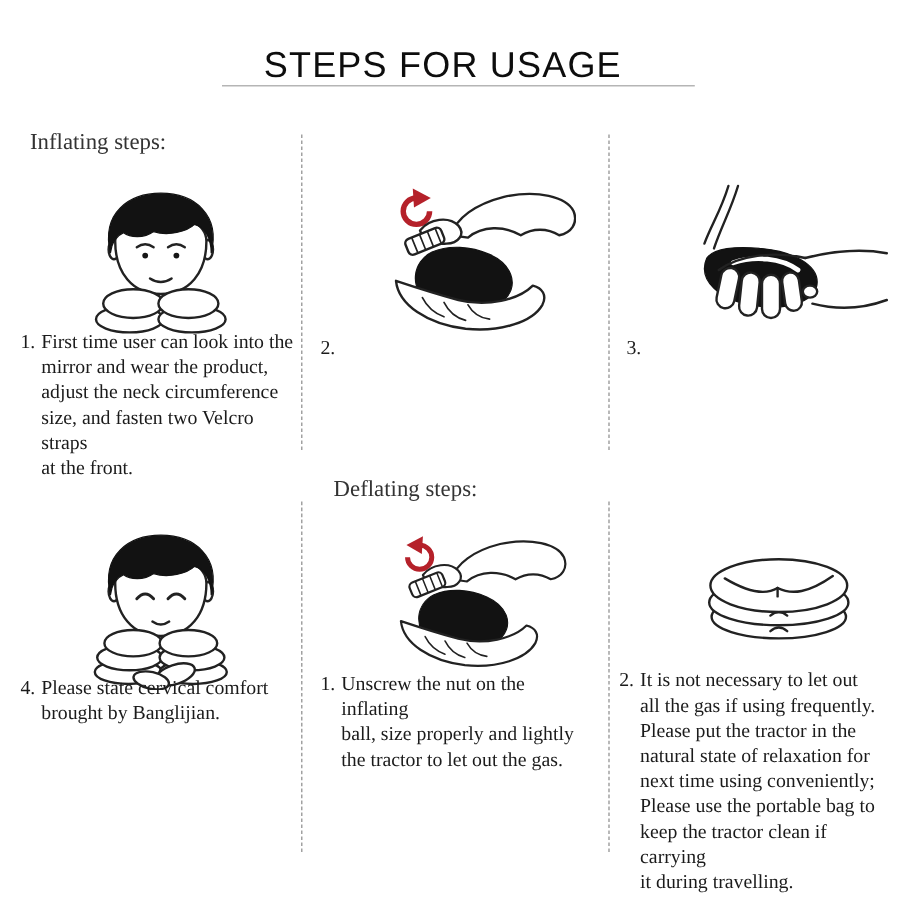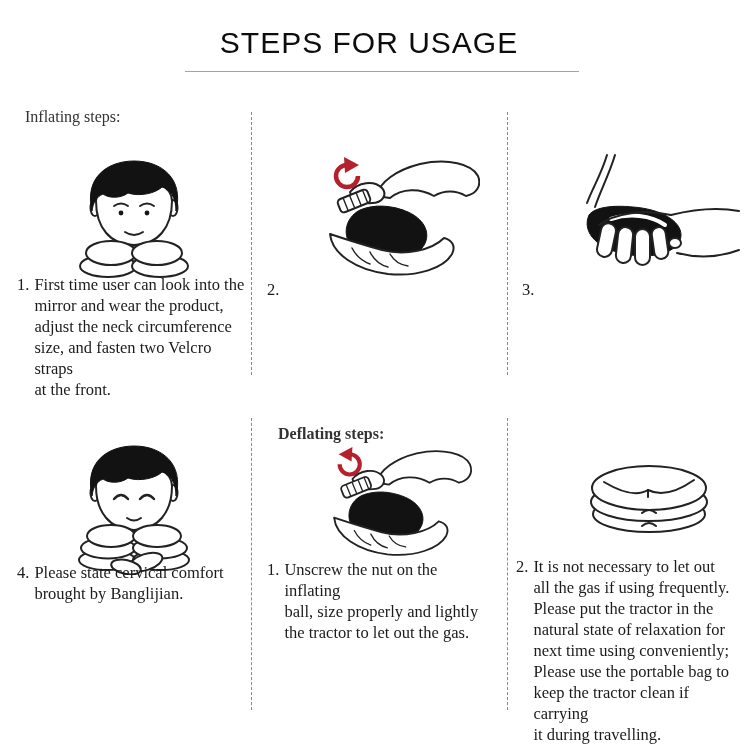--- a/index.html
+++ b/index.html
@@ -1,23 +1,23 @@
 <!DOCTYPE html>
 <html><head>
 <meta charset="utf-8">
 <style>
   html,body{margin:0;padding:0;background:#fff;}
   #canvas{position:relative;width:750px;height:750px;background:#ffffff;overflow:hidden;
           font-family:"Liberation Serif", serif;color:#1b1b1b;}
-  .title{position:absolute;top:26px;left:0;width:738px;text-align:center;
+  .title{position:absolute;top:38px;left:0;width:738px;text-align:center;
          font-family:"Liberation Sans", sans-serif;font-size:30px;font-weight:500;
          letter-spacing:1px;color:#0d0d0d;}
   .title-rule{position:absolute;left:185px;top:71px;width:394px;height:1px;background:#a3a3a3;}
   .vdiv{position:absolute;width:0;border-left:1px dashed #8a8a8a;}
-  .sec-label{position:absolute;font-size:16px;color:#333;}
+  .sec-label{position:absolute;font-size:19px;color:#333;}
   .step{position:absolute;display:flex;font-size:16.5px;line-height:21px;color:#1b1b1b;}
   .step .num{flex:0 0 auto;margin-right:5px;}
   .step .txt{white-space:pre-line;}
   .illo{position:absolute;}
   svg{display:block;}
   .ln{fill:none;stroke:#222;stroke-width:2;stroke-linecap:round;stroke-linejoin:round;}
   .wh{fill:#ffffff;stroke:#222;stroke-width:2;stroke-linejoin:round;}
   .blk{fill:#121212;stroke:#121212;stroke-width:1;}
   .thin{fill:none;stroke:#222;stroke-width:1.4;stroke-linecap:round;}
 </style>
@@ -28,21 +28,21 @@
 
   <div class="title">STEPS FOR USAGE</div>
   <div class="title-rule"></div>
 
   <div class="vdiv" style="left:251px;top:112px;height:263px;"></div>
   <div class="vdiv" style="left:507px;top:112px;height:263px;"></div>
   <div class="vdiv" style="left:251px;top:418px;height:292px;"></div>
   <div class="vdiv" style="left:507px;top:418px;height:292px;"></div>
 
   <div class="sec-label" style="left:25px;top:108px;">Inflating steps:</div>
-  <div class="sec-label" style="left:278px;top:425px;font-weight:bold;">Deflating steps:</div>
+  <div class="sec-label" style="left:278px;top:397px;">Deflating steps:</div>
 
   <div class="illo" style="left:62px;top:153px;">
     <svg width="145" height="127" viewBox="0 0 145 127">
       <ellipse class="wh" cx="33" cy="55" rx="4.5" ry="8"></ellipse>
       <ellipse class="wh" cx="111" cy="55" rx="4.5" ry="8"></ellipse>
       <path class="wh" d="M 34,48 C 34,18 110,18 110,48 C 110,74 96,92 72,92 C 48,92 34,74 34,48 Z"></path>
       <path class="blk" d="M 30,58 C 22,24 46,8 72,8 C 100,8 122,26 114,58 C 114,44 108,36 100,34 C 94,40 78,44 66,40 C 58,46 46,45 41,41 C 34,44 31,50 30,58 Z"></path>
       <path class="ln" d="M 52,53 Q 59,48 66,53"></path>
       <path class="ln" d="M 78,53 Q 85,48 92,53"></path>
       <circle cx="59" cy="60" r="2.4" fill="#161616"></circle>

